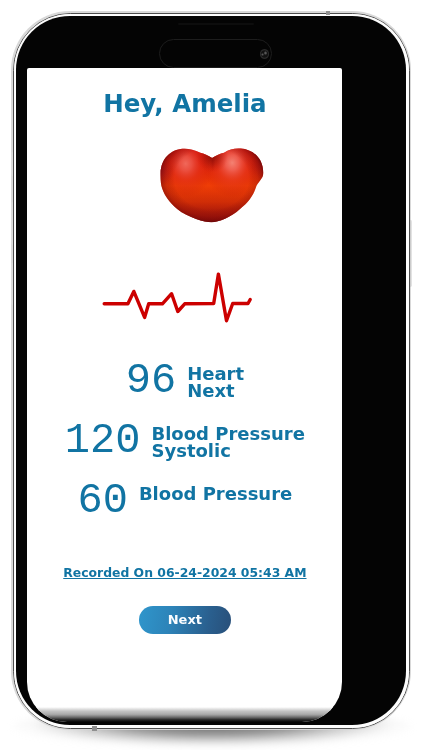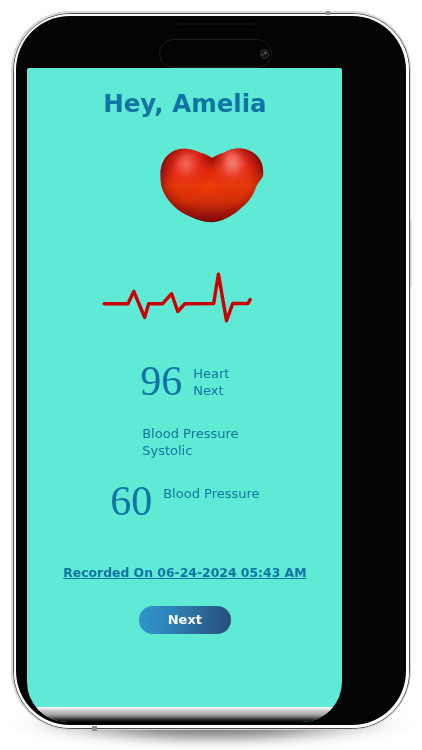--- a/index.html
+++ b/index.html
@@ -16,21 +16,21 @@
   
   .phone{position:absolute;left:11.2px;top:11.3px;width:400.3px;height:719.2px;
          border-radius:59px;}
   
   .rim{position:absolute;inset:0;border-radius:59px;background:#d9d9d9;}
   .rim-groove{position:absolute;inset:1.5px;border-radius:57.5px;
        border:1.1px solid #4d4d4d;}
   .rim-inner{position:absolute;inset:2.6px;border-radius:56.4px;background:#fdfdfd;}
   .body{position:absolute;inset:5.2px;border-radius:54px;background:#040404;}
   .screen{position:absolute;left:11px;top:51.5px;width:315px;height:654px;
-          background:#5eead4;border-radius:2px 2px 40px 40px;overflow:hidden;}
+          background:#ffffff;border-radius:2px 2px 40px 40px;overflow:hidden;}
 
   
   .island{position:absolute;left:142.4px;top:23px;width:111.5px;height:26.9px;
           border-radius:14.5px;background:#040404;border:1px solid #1d1d1d;}
   .camera{position:absolute;left:99.8px;top:50%;margin-top:-4.6px;
           width:9.2px;height:9.2px;border-radius:50%;
           background:radial-gradient(circle at 50% 50%,#121212 48%,#2e2e2e 62%,#0b0b0b 95%);}
   .cam-g1{position:absolute;left:1.4px;top:3.4px;width:3.3px;height:3.3px;
           border-radius:50%;background:radial-gradient(circle,#575757,#1a1a1a 85%);}
   .cam-g2{position:absolute;left:4.3px;top:2.1px;width:3.6px;height:3.6px;
@@ -52,22 +52,22 @@
 
   
   .greeting{position:absolute;width:100%;top:21px;text-align:center;
             font-size:24.5px;font-weight:bold;color:#1174a3;letter-spacing:0px;}
   .heart{position:absolute;left:132px;top:79.3px;}
   .ecg{position:absolute;left:75px;top:202px;}
 
   .rows{position:absolute;left:0;top:296px;width:100%;}
   .row{display:flex;align-items:flex-start;justify-content:center;height:60px;}
   .num{font-size:42px;color:#1174a3;font-weight:400;line-height:34px;
-       font-family:Liberation Serif, serif;}
-  .lbl{font-size:13px;font-weight:normal;color:#1174a3;line-height:16.8px;
+       font-family:Liberation Mono, monospace;}
+  .lbl{font-size:18px;font-weight:bold;color:#1174a3;line-height:16.8px;
        margin-left:11px;padding-top:2px;white-space:nowrap;}
 
   .rec{position:absolute;width:100%;top:497px;text-align:center;
        font-size:12.4px;font-weight:bold;color:#1174a3;text-decoration:underline;}
   .nextwrap{position:absolute;width:100%;top:538px;text-align:center;}
   .next{display:inline-block;width:92px;height:28px;line-height:28px;
         border-radius:14px;color:#fafcff;font-size:13px;font-weight:bold;
         background:linear-gradient(100deg,#2f96cc 0%,#2d83b8 35%,#2a5f8e 75%,#284f79 100%);}
 </style>
 </head>
@@ -178,20 +178,21 @@
 
         <div class="rows">
           <div class="row">
             <div class="num">96</div>
             <div class="lbl">
               <div>Heart</div>
               <div>Next</div>
             </div>
           </div>
           <div class="row">
+            <div class="num">120</div>
             <div class="lbl">
               <div>Blood Pressure</div>
               <div>Systolic</div>
             </div>
           </div>
           <div class="row">
             <div class="num">60</div>
             <div class="lbl">
               <div>Blood Pressure</div>
             </div>

